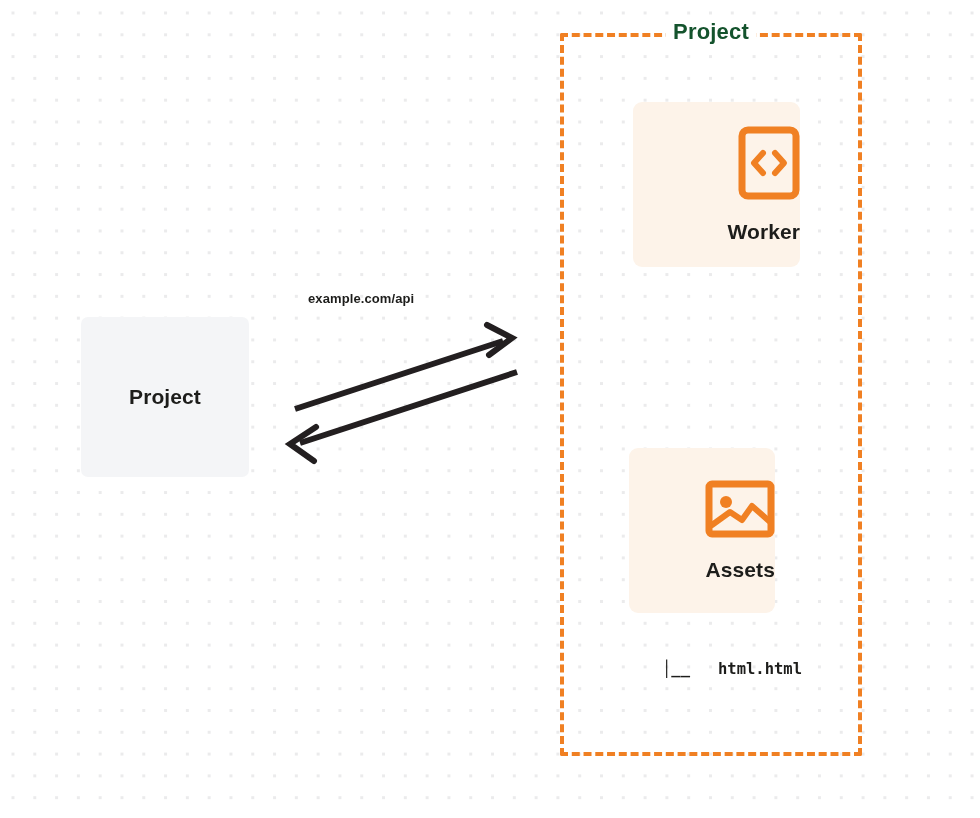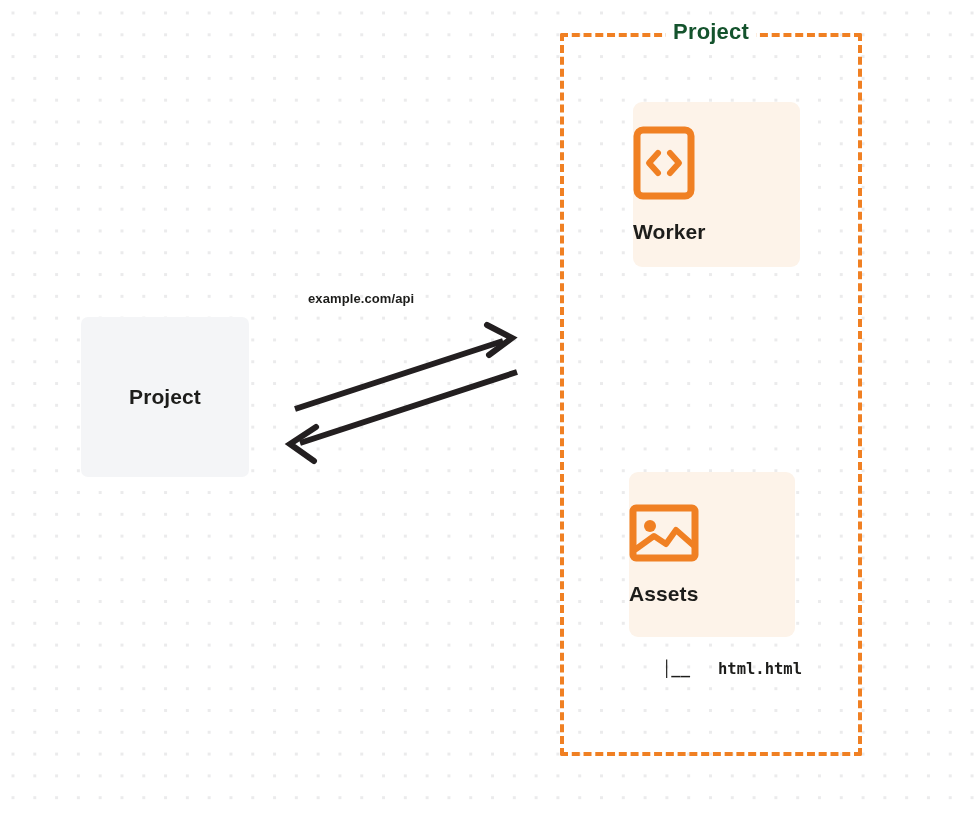--- a/index.html
+++ b/index.html
@@ -71,35 +71,34 @@
     white-space: nowrap;
   }
 
   
   .service-card {
     position: absolute;
     background-color: #fdf3e9;
     border-radius: 9px;
     display: flex;
     flex-direction: column;
-    align-items: flex-start;
+    align-items: flex-end;
     justify-content: center;
   }
   #worker-card {
     left: 633px;
     top: 102px;
     width: 167px;
     height: 165px;
   }
   #assets-card {
     left: 629px;
     top: 448px;
-    width: 166px;
+    width: 146px;
     height: 165px;
-    margin-top: 24px;
   }
   .service-icon {
     display: block;
     margin-bottom: 16px;
   }
   .service-label {
     font-size: 21px;
     font-weight: bold;
     color: #1d1d1b;
     letter-spacing: 0.1px;

